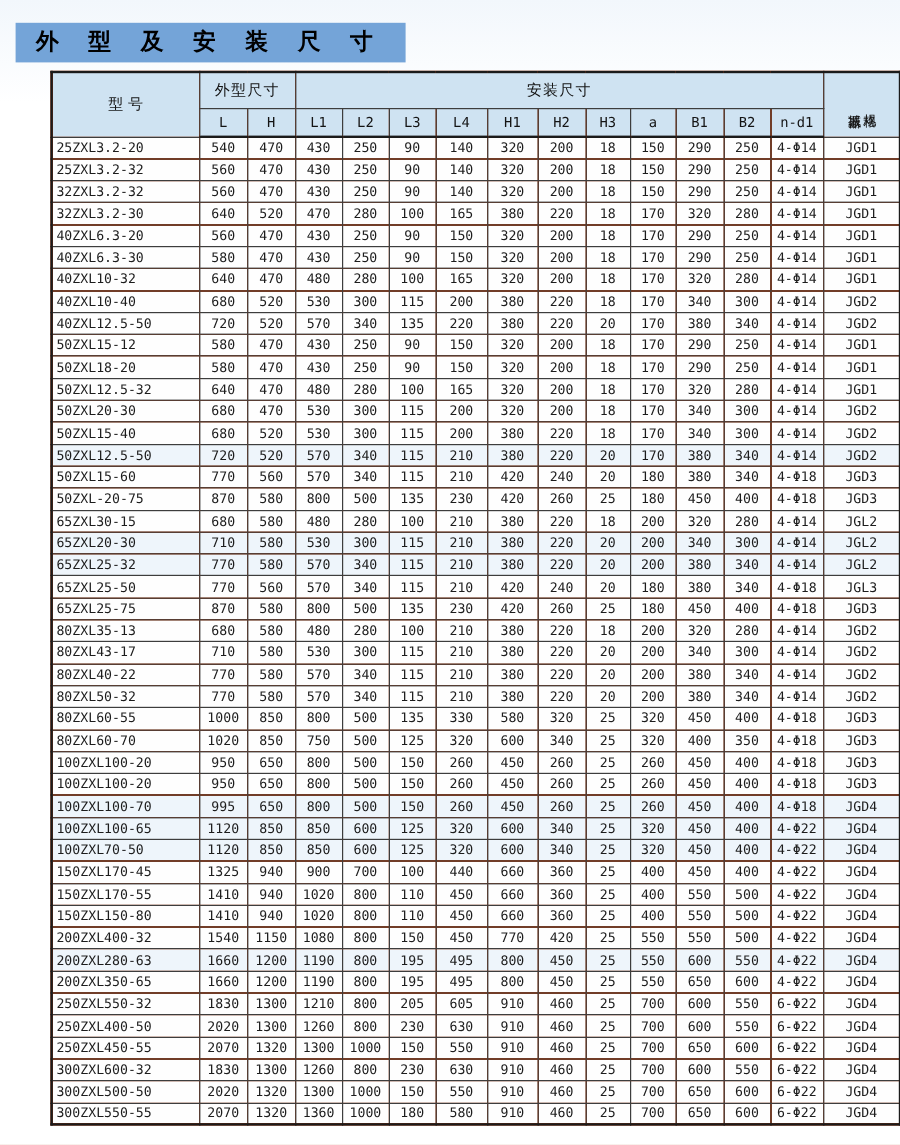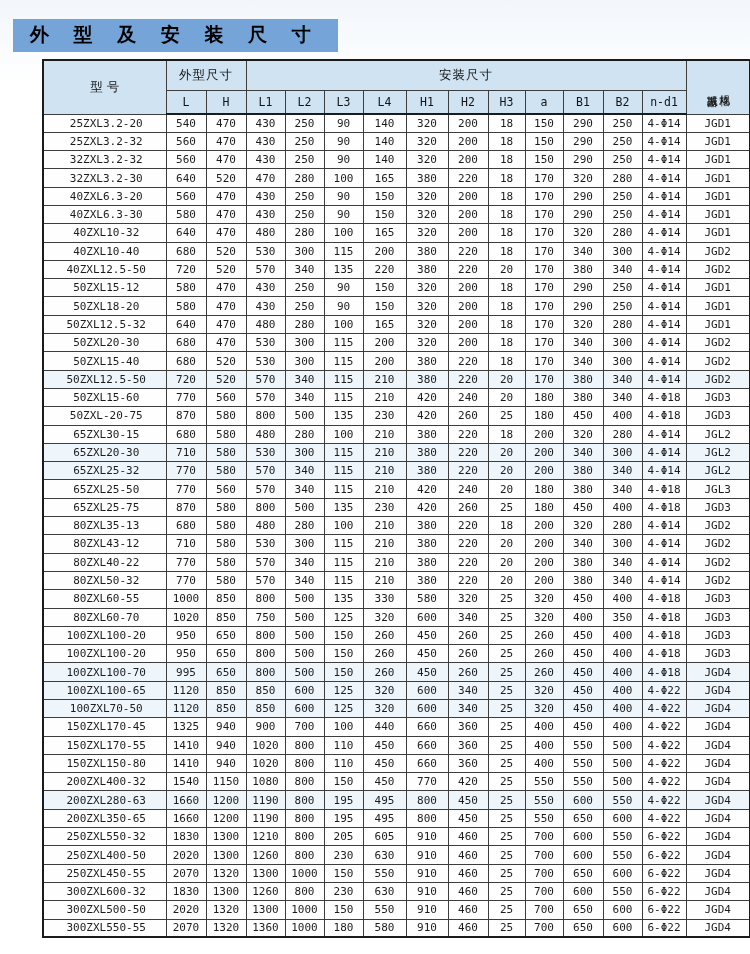--- a/index.html
+++ b/index.html
@@ -61,21 +61,21 @@
     line-height: 1.05;
     letter-spacing: 1px;
   }
   tbody td {
     height: 18.3px;
     font-size: 11px;
     font-family: "DejaVu Sans Mono", monospace;
     color: #1c1c1c;
     background: #fefefe;
   }
-  tbody td.model { text-align: center; padding-left: 3px; }
+  tbody td.model { text-align: left; padding-left: 3px; }
   
   tbody tr:nth-child(15) td, tbody tr:nth-child(19) td, tbody tr:nth-child(20) td,
   tbody tr:nth-child(31) td, tbody tr:nth-child(32) td, tbody tr:nth-child(33) td,
   tbody tr:nth-child(38) td { background: #eef5fb; }
 </style>
 </head>
 <body>
 
 <div class="title-bar">外 型 及 安 装 尺 寸</div>
 
@@ -511,21 +511,21 @@
         <td>380</td>
         <td>220</td>
         <td>18</td>
         <td>200</td>
         <td>320</td>
         <td>280</td>
         <td>4-Φ14</td>
         <td>JGD2</td>
       </tr>
       <tr>
-        <td class="model">80ZXL43-12</td>
+        <td class="model">80ZXL43-17</td>
         <td>710</td>
         <td>580</td>
         <td>530</td>
         <td>300</td>
         <td>115</td>
         <td>210</td>
         <td>380</td>
         <td>220</td>
         <td>20</td>
         <td>200</td>

